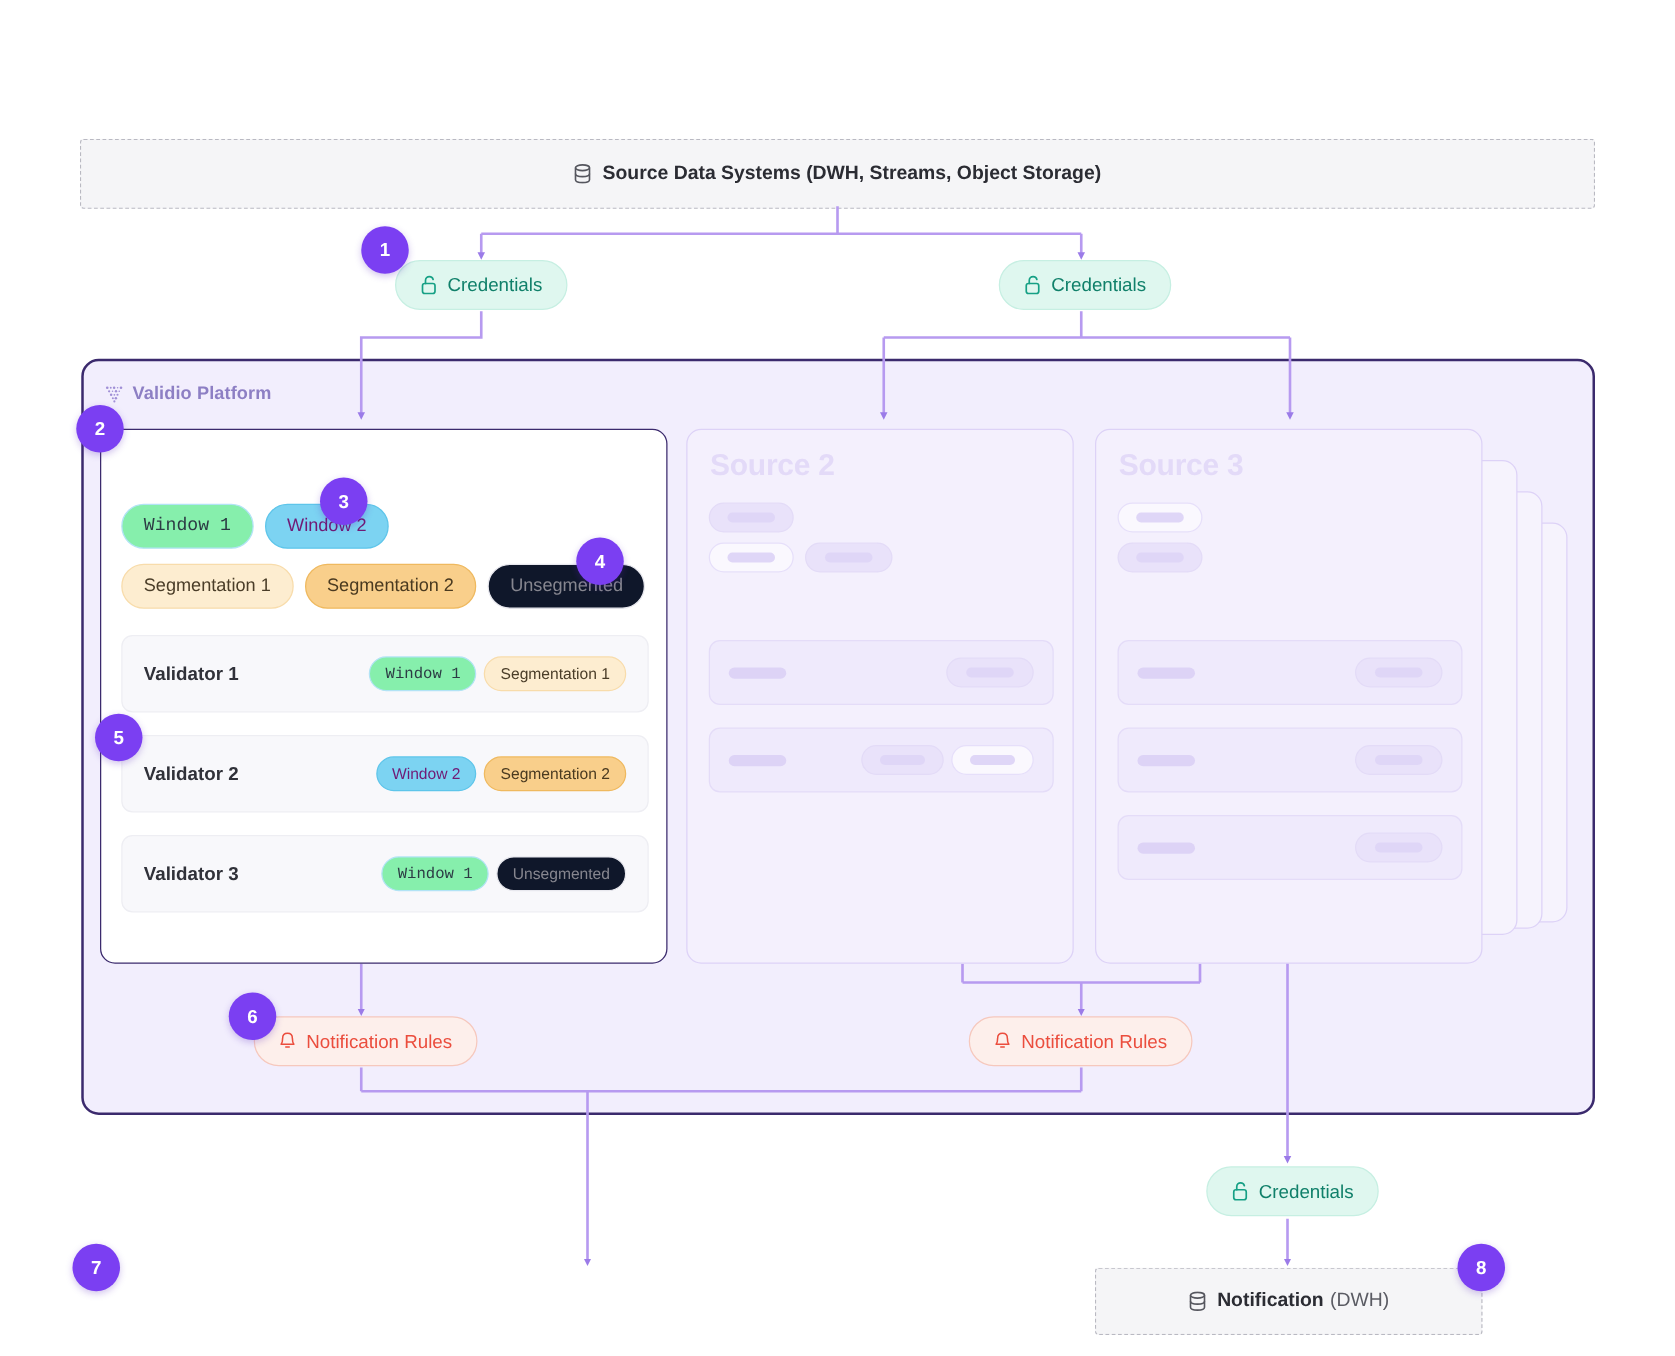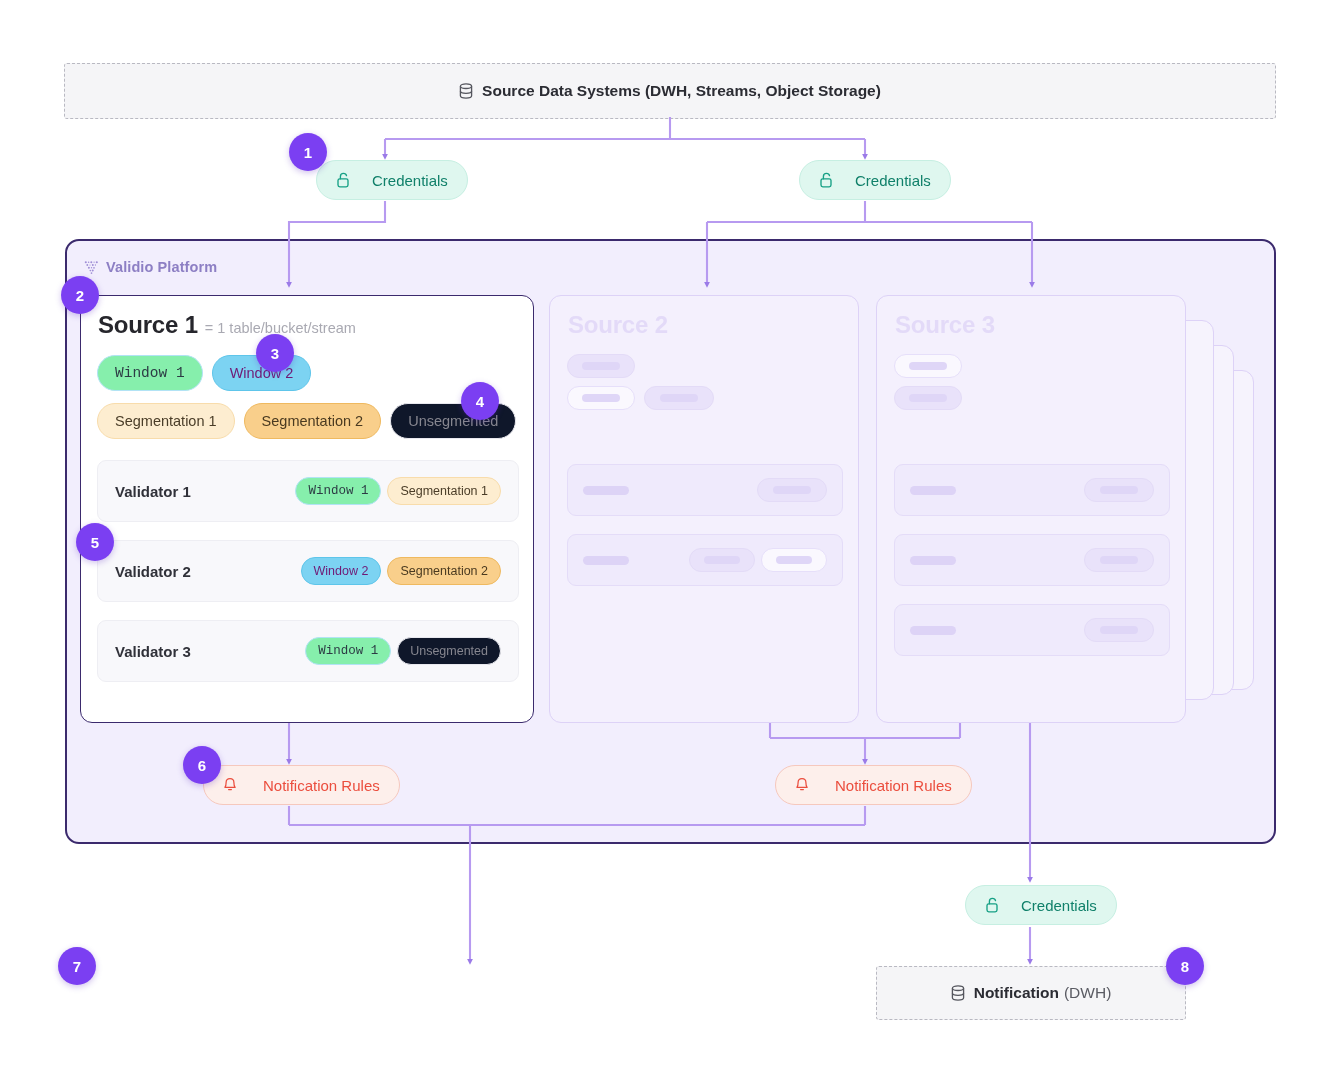--- a/index.html
+++ b/index.html
@@ -2,21 +2,21 @@
 <html><head>
 <meta charset="utf-8">
 <style>
   html,body{margin:0;padding:0;}
   body{
     width:1340px;height:1085px;
     background:#ffffff;
     font-family:"Liberation Sans","DejaVu Sans",sans-serif;
     overflow:hidden;
   }
-  .stage{position:relative;width:1340px;height:788px;}
+  .stage{position:relative;width:1340px;height:788px;margin-top:48px;}
 
   
   .abs{position:absolute;box-sizing:border-box;}
 
   
   .dashed-box{
     border:1.6px dashed #b9b9c2;
     background:#f5f5f7;
     border-radius:3px;
     display:flex;align-items:center;justify-content:center;
@@ -94,29 +94,29 @@
     background:#efeafc;border:1.2px solid #e4dcf8;border-radius:9px;
     display:flex;align-items:center;padding:0 15px;box-sizing:border-box;
   }
   .ghost-row-bar{background:#ddd3f6;border-radius:999px;height:9px;width:46px;}
   .stack-card{
     background:#f6f3fd;border:1.2px solid #ddd2f7;border-radius:12px;
   }
 
   
   .cred{
-    display:inline-flex;align-items:center;justify-content:center;gap:22px;
+    display:inline-flex;align-items:center;justify-content:center;gap:8px;
     background:#dff7ef;border:1.3px solid #c6efe2;border-radius:999px;
     color:#10806a;font-size:15px;height:40px;padding:0 19px;
     box-sizing:border-box;
   }
 
   
   .notif{
-    display:inline-flex;align-items:center;justify-content:center;gap:26px;
+    display:inline-flex;align-items:center;justify-content:center;gap:8px;
     background:#fdefeb;border:1.3px solid #f6c8bd;border-radius:999px;
     color:#eb4d3d;font-size:15px;height:40px;padding:0 19px;
     box-sizing:border-box;
   }
 
   
   .step{
     width:38px;height:38px;border-radius:50%;
     background:#7b3ff2;color:#ffffff;
     display:flex;align-items:center;justify-content:center;
@@ -217,24 +217,20 @@
             <circle cx="8.7" cy="10.6" r="1.0"></circle>
           <circle cx="7.5" cy="13.1" r=".85"></circle>
         </g>
       </svg>
     </span>
     <span>Validio Platform</span>
   </div>
 
   <div class="abs source-card" style="left:80px;top:295px;width:454px;height:428px;z-index:12;">
 
-    <div class="abs" style="left:17px;top:15px;display:flex;align-items:baseline;">
-      <span class="source-title">Source 1</span>
-      <span class="source-sub">= 1 table/bucket/stream</span>
-    </div>
 
     <div class="abs" style="left:16px;top:59px;display:flex;gap:9px;">
       <span class="pill pill-lg p-win1">Window 1</span>
       <span class="pill pill-lg p-win2">Window 2</span>
     </div>
 
     <div class="abs" style="left:16px;top:107px;display:flex;gap:9px;">
       <span class="pill pill-lg p-seg1">Segmentation 1</span>
       <span class="pill pill-lg p-seg2">Segmentation 2</span>
       <span class="pill pill-lg p-unseg">Unsegmented</span>

